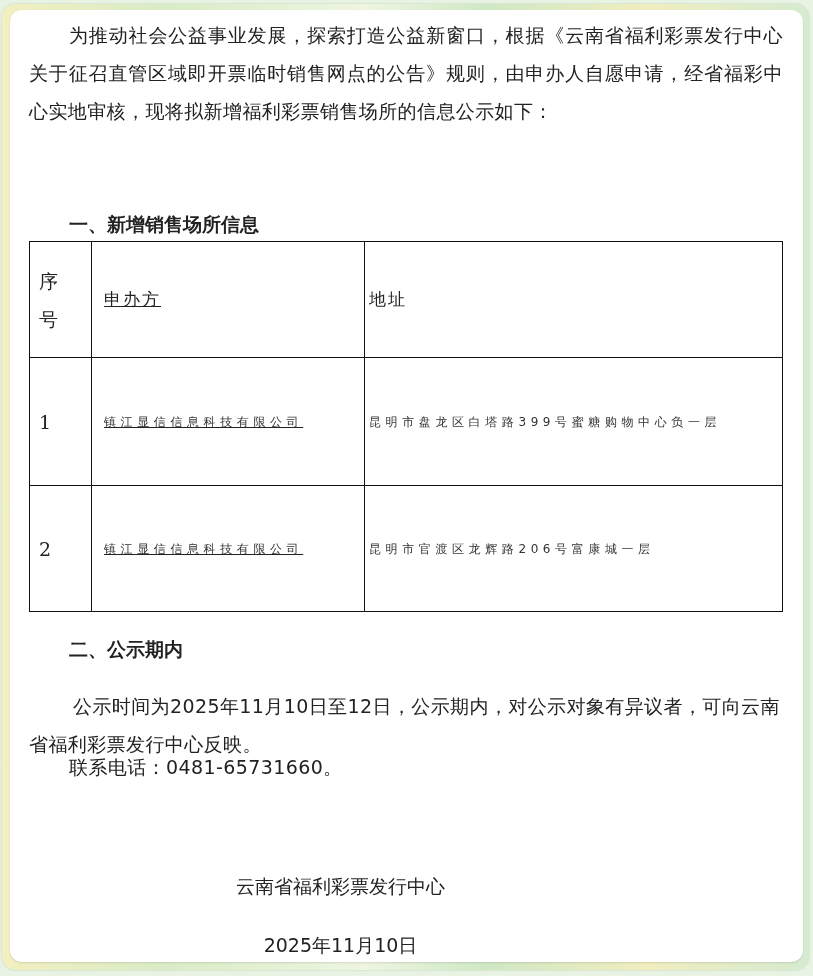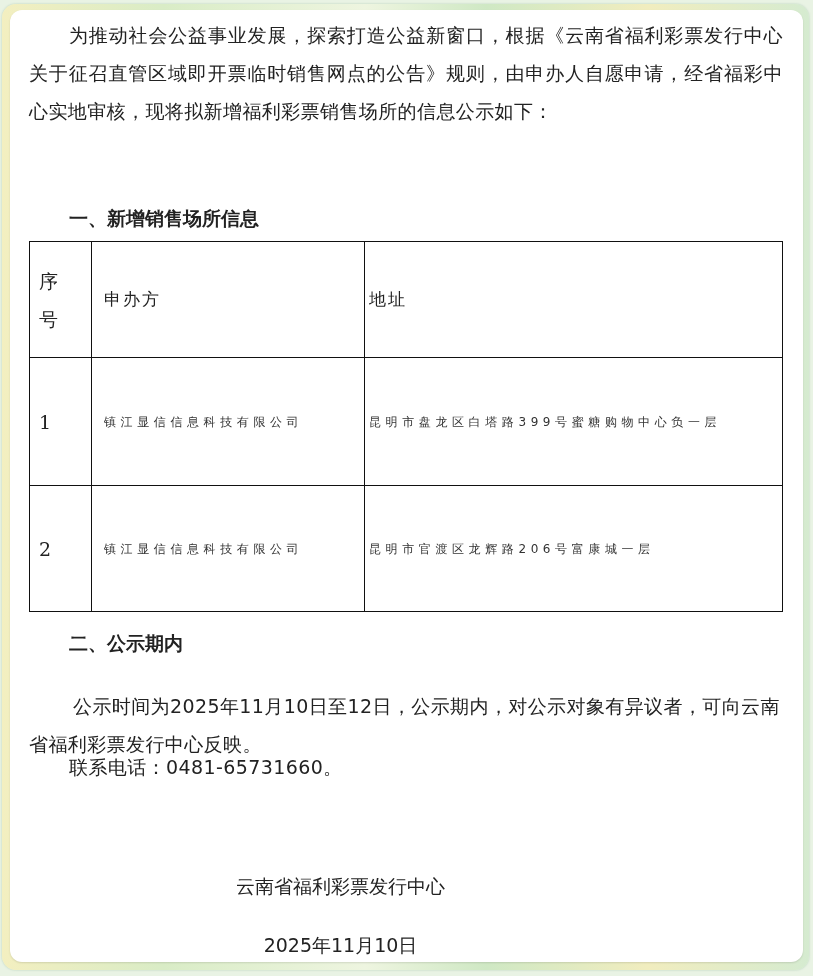--- a/index.html
+++ b/index.html
@@ -17,30 +17,30 @@
   .card {
     position: absolute; left: 10px; top: 10px; width: 793px; height: 952px;
     background: #ffffff; border-radius: 12px;
     box-shadow: 0 1px 2px rgba(0,0,0,0.12);
   }
   .p {
     position: absolute; left: 29px; width: 754px;
     font-size: 19px; color: #222; line-height: 38px; letter-spacing: 0.4px;
   }
   .intro { top: 16px; text-indent: 40px; text-align: justify; }
-  .h { position: absolute; left: 69px; font-size: 19px; font-weight: bold; color: #222; }
+  .h { position: absolute; left: 69px; font-size: 19px; font-weight: bold; color: #222; margin-top: 6px; }
   .h1 { top: 206px; }
   .h2 { top: 631px; }
   table.t {
     position: absolute; left: 29px; top: 241px; width: 754px;
     border-collapse: collapse; color: #222;
   }
   .t td { border: 1.5px solid #111; vertical-align: middle; padding: 0; }
   .t .c1 { width: 52px; font-size: 19px; padding-left: 9px; }
-  .t .c2 { width: 260px; padding-left: 12px; }
+  .t .c2 { width: 260px; padding-left: 12px; text-decoration: underline; }
   .t .c3 { padding-left: 4px; }
   .t .hdr td { height: 115px; }
   .t .hdr .c1 { line-height: 38px; }
   .t .hdr .c2, .t .hdr .c3 { font-size: 17px; letter-spacing: 2px; }
   .t .row1 td { height: 127px; }
   .t .row2 td { height: 125px; }
   .cell-text { font-size: 12px; letter-spacing: 4.6px; line-height: 42px; color: #333; }
   .num { font-family: "DejaVu Serif", "Liberation Serif", serif; font-size: 19px; }
   .p2 { top: 687px; text-indent: 44px; }
   .p3 { top: 748px; text-indent: 40px; }

